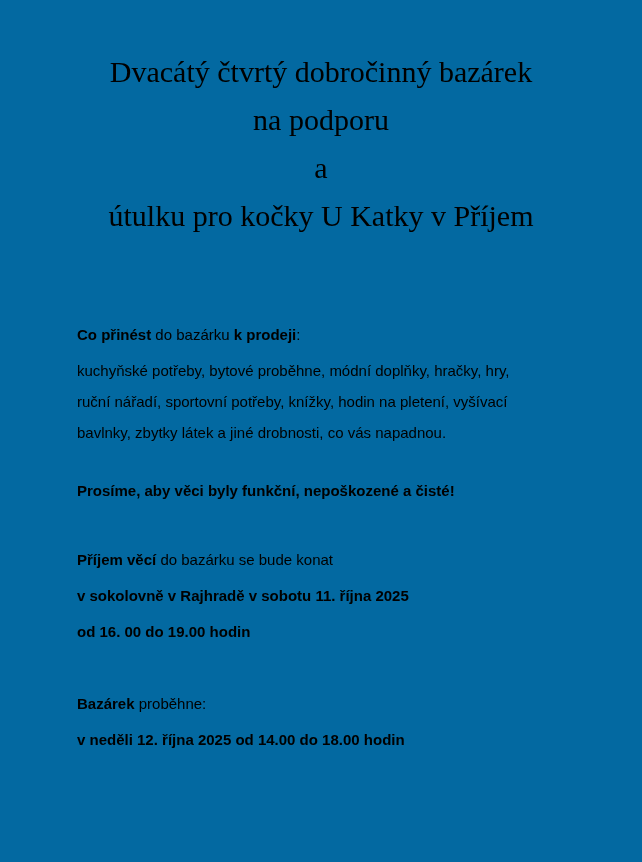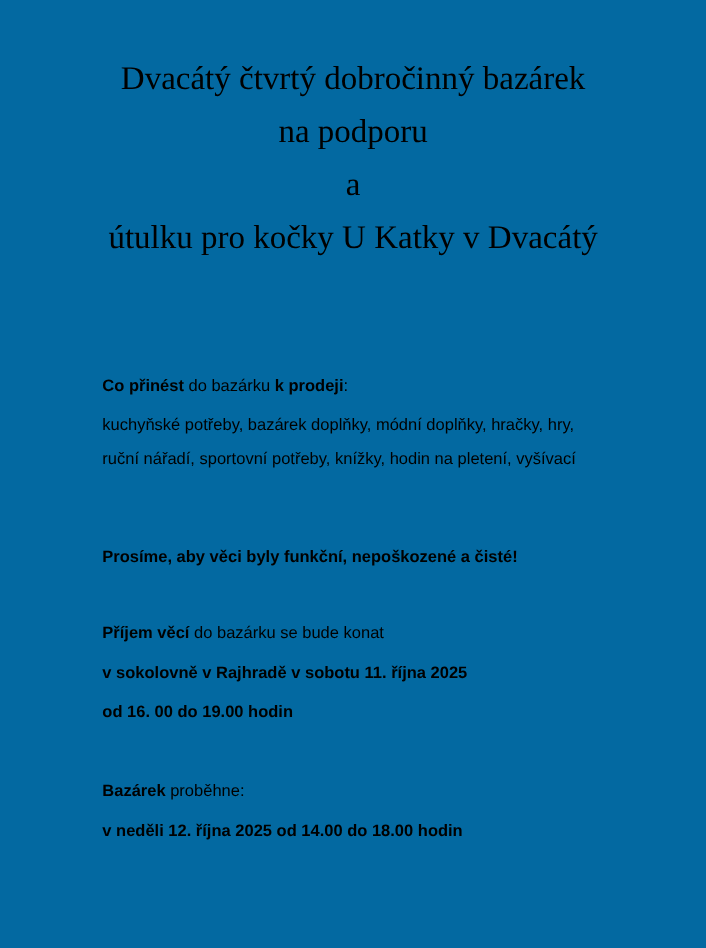--- a/index.html
+++ b/index.html
@@ -28,21 +28,21 @@
     line-height: 48px;
     font-weight: 400;
     color: #000000;
   }
   .title-line { white-space: nowrap; }
 
   
   .body-line {
     position: absolute;
     left: 77px;
-    margin: 16px;
+    margin: 0;
     width: 540px;
     font-family: "Liberation Sans", "DejaVu Sans", sans-serif;
     font-size: 15px;
     line-height: 31px;
     font-weight: 400;
     color: #000000;
     white-space: nowrap;
   }
   .body-line b, .bold { font-weight: 700; }
   .items-para { white-space: normal; width: 500px; }
@@ -59,30 +59,31 @@
 </style>
 </head>
 <body>
 
 <div class="page">
 
   <div class="title-block">
     <div class="title-line">Dvacátý čtvrtý dobročinný bazárek</div>
     <div class="title-line">na podporu</div>
     <div class="title-line">a</div>
-    <div class="title-line">útulku pro kočky U Katky v Dvacátý</div>
+    <div class="title-line">útulku pro kočky U Katky v Příjem</div>
   </div>
 
   <p class="body-line pos-bring-heading">
     <b>Co přinést</b><span> do bazárku </span><b>k prodeji</b><span>:</span>
   </p>
 
   <p class="body-line items-para pos-bring-items">
-    <span class="items-row">kuchyňské potřeby, bazárek doplňky, módní doplňky, hračky, hry,</span><br>
+    <span class="items-row">kuchyňské potřeby, bytové proběhne, módní doplňky, hračky, hry,</span><br>
     <span class="items-row">ruční nářadí, sportovní potřeby, knížky, hodin na pletení, vyšívací</span><br>
+    <span class="items-row">bavlnky, zbytky látek a jiné drobnosti, co vás napadnou.</span>
   </p>
 
   <p class="body-line bold pos-request">Prosíme, aby věci byly funkční, nepoškozené a čisté!</p>
 
   <p class="body-line pos-intake-heading">
     <b>Příjem věcí</b><span> do bazárku se bude konat</span>
   </p>
 
   <p class="body-line bold pos-intake-place">v sokolovně v Rajhradě v sobotu 11. října 2025</p>
 

